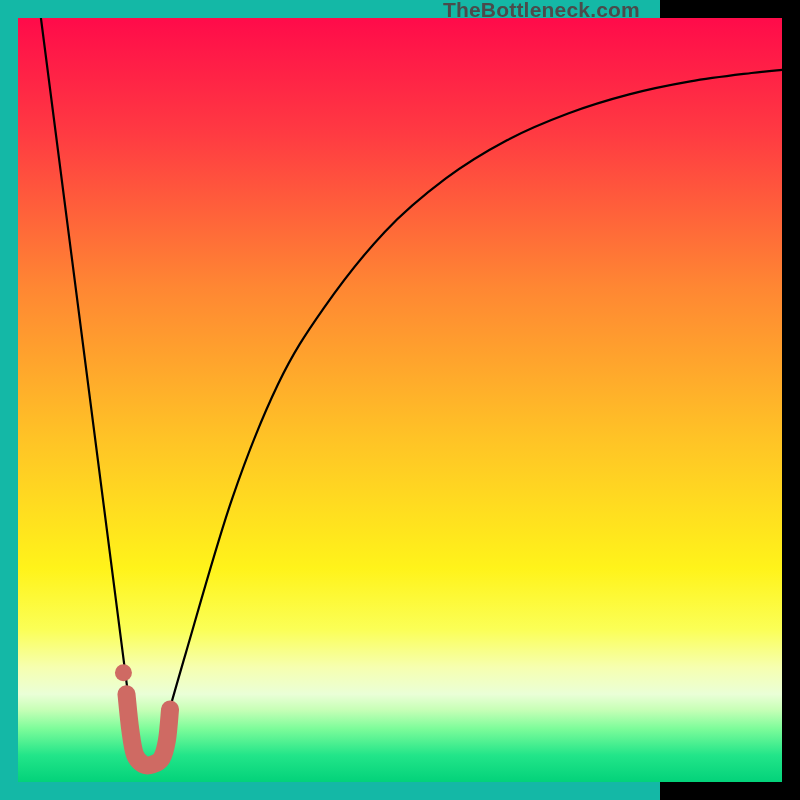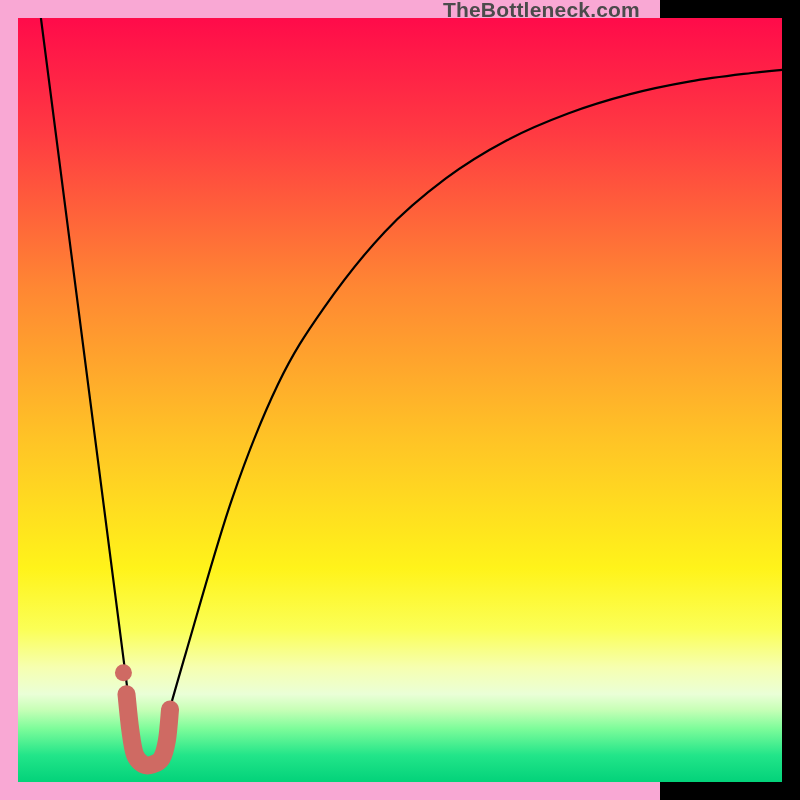--- a/index.html
+++ b/index.html
@@ -9,21 +9,21 @@
     height: 800px;
     background: #000;
     overflow: hidden;
     font-family: Arial, Helvetica, sans-serif;
   }
   .frame {
     position: absolute;
     top: 0; left: 0;
     width: 660px;
     height: 800px;
-    background: #f9a8d4;
+    background: #14b8a6;
   }
   .plot-area {
     position: absolute;
     left: 18px;
     top: 18px;
     width: 764px;
     height: 764px;
     overflow: hidden;
   }
   .watermark {

